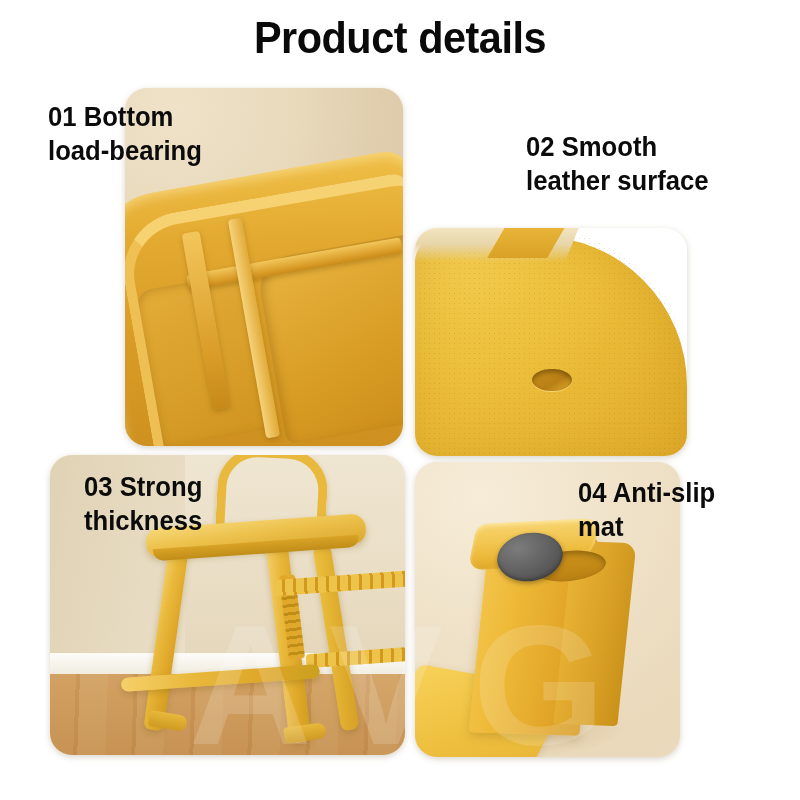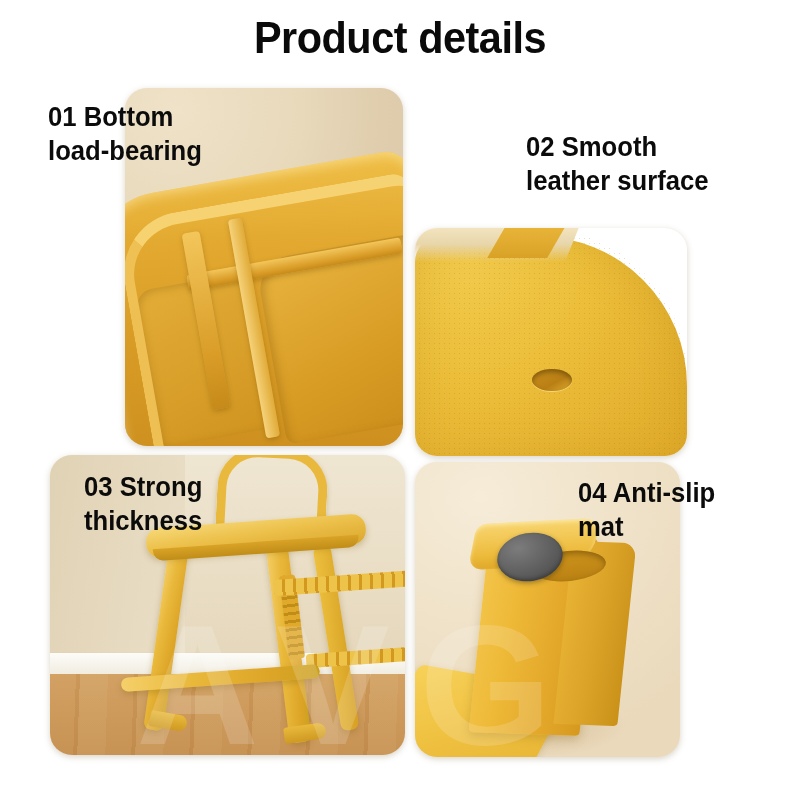--- a/index.html
+++ b/index.html
@@ -308,30 +308,30 @@
   .p4-shadow {
     position: absolute;
     left: 10%; top: 78%;
     width: 70%; height: 22%;
     background: radial-gradient(closest-side, rgba(150,115,55,.25), rgba(150,115,55,0));
   }
 
   
   .watermark {
     position: absolute;
-    left: 136px; top: 590px;
+    left: 112px; top: 590px;
     width: 600px; height: 190px;
     font-family: "Liberation Sans", sans-serif;
     font-weight: bold;
     font-size: 170px;
     letter-spacing: 30px;
     color: rgba(255,255,255,0.16);
     pointer-events: none;
     line-height: 190px;
-    text-align: left;
+    text-align: center;
     z-index: 6;
   }
 
   
   .caption {
     position: absolute;
     font-family: "Liberation Sans", sans-serif;
     font-weight: bold;
     font-size: 27px;
     line-height: 34px;

